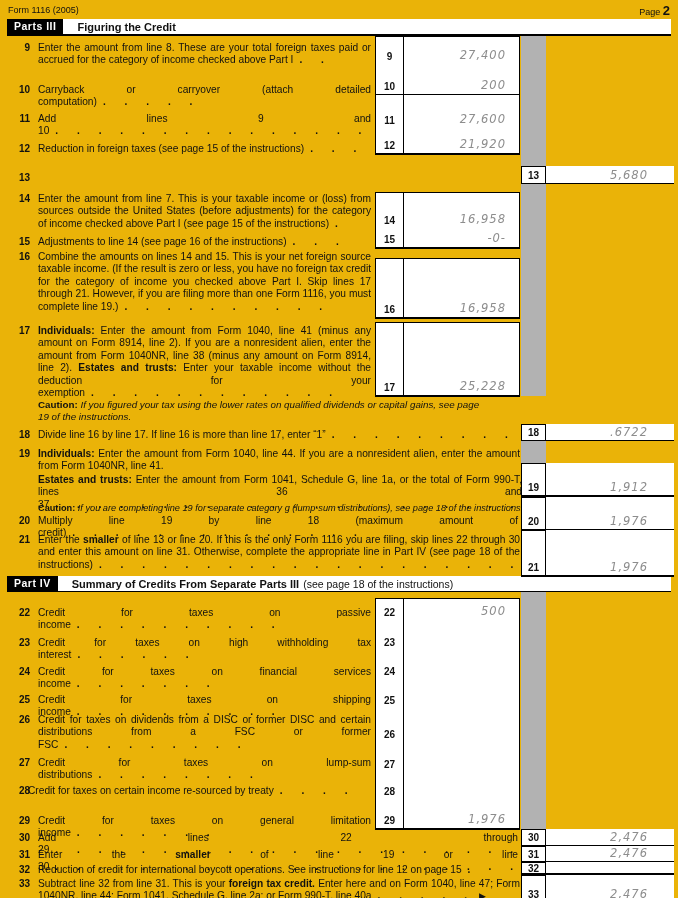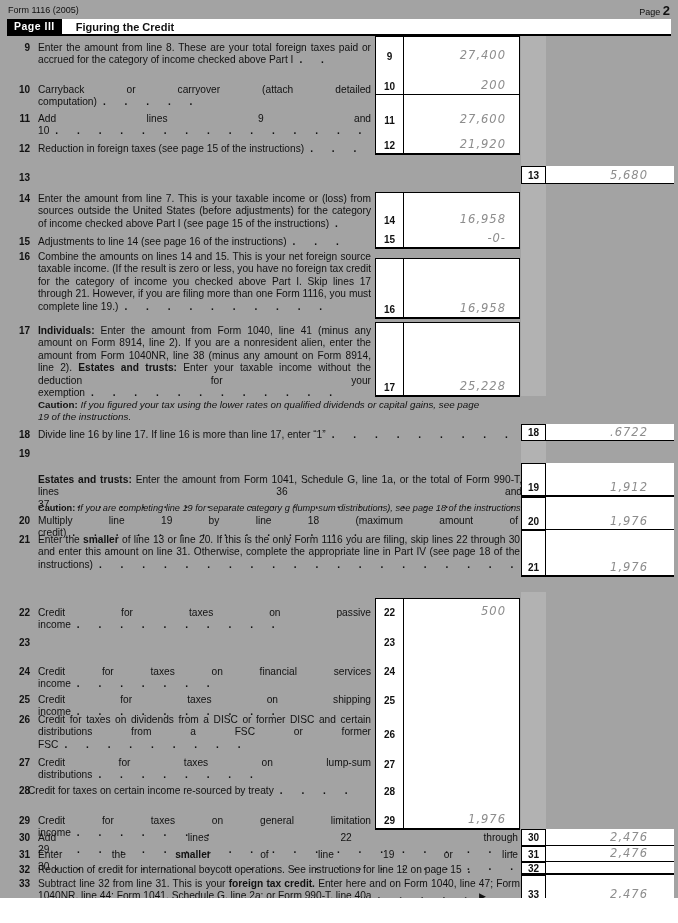--- a/index.html
+++ b/index.html
@@ -1,16 +1,16 @@
 <!DOCTYPE html>
 <html><head>
 <meta charset="utf-8">
 <style>
   html,body{margin:0;padding:0;background:#fff}
-  .page{position:relative;width:678px;height:898px;background:#a3a3a3;font-family:"Liberation Sans",sans-serif;color:#111;overflow:hidden}
+  .page{position:relative;width:678px;height:898px;background:#eab308;font-family:"Liberation Sans",sans-serif;color:#111;overflow:hidden}
   .no{position:absolute;left:8px;width:22px;text-align:right;font-size:10px;font-weight:bold;line-height:12.4px}
   .txt{position:absolute;font-size:10.2px;line-height:12.4px;text-align:justify}
   .dots{font-weight:bold;letter-spacing:8px;padding-left:6px;white-space:nowrap}
   .arrow{font-size:9px;padding-left:4px}
   .capline{position:absolute;font-size:9.8px;line-height:12px;font-style:italic}
   .capline b{font-style:normal}
   .capsm{font-size:9.2px}
   .mcell{position:absolute;left:375px;width:145px;border:1px solid #000;border-top:none;box-sizing:border-box;background:#fff}
   .mcell.bt{border-top:1px solid #000}
   .mcell.bb{border-bottom-width:2px}
@@ -39,21 +39,21 @@
 
 <div class="page">
 
   <div class="hdr" style="left:8px;top:5px">Form 1116 (2005)</div>
   <div class="hdr" style="right:8px;top:3px">
     <span>Page</span>
     <span class="pageno">2</span>
   </div>
 
   <div class="bar" style="top:19px">
-    <span class="tag">Page III</span>
+    <span class="tag">Parts III</span>
     <span class="bt1">Figuring the Credit</span>
   </div>
 
   <div class="strip" style="top:36px;height:130px"></div>
   <div class="strip" style="top:184px;height:212px"></div>
   <div class="strip" style="top:441px;height:22px"></div>
   <div class="strip" style="top:592px;height:237px"></div>
 
   <div class="no" style="top:42px">9</div>
   <div class="txt" style="left:38px;top:42px;width:333px"><span>Enter the amount from line 8. These are your total foreign taxes paid or accrued for the category of income checked above Part I</span><span class="dots">. .</span></div>
@@ -80,34 +80,41 @@
 
   <div class="no" style="top:325px">17</div>
   <div class="txt" style="left:38px;top:325px;width:333px"><b>Individuals:</b><span> Enter the amount from Form 1040, line 41 (minus any amount on Form 8914, line 2). If you are a nonresident alien, enter the amount from Form 1040NR, line 38 (minus any amount on Form 8914, line 2). </span><b>Estates and trusts:</b><span> Enter your taxable income without the deduction for your exemption</span><span class="dots">. . . . . . . . . . . .</span></div>
 
   <div class="capline" style="left:38px;top:399px;width:450px"><b>Caution:</b><span> If you figured your tax using the lower rates on qualified dividends or capital gains, see page 19 of the instructions.</span></div>
 
   <div class="no" style="top:429px">18</div>
   <div class="txt" style="left:38px;top:429px;width:478px"><span>Divide line 16 by line 17. If line 16 is more than line 17, enter “1”</span><span class="dots">. . . . . . . . .</span></div>
 
   <div class="no" style="top:448px">19</div>
+  <div class="txt" style="left:38px;top:448px;width:482px"><b>Individuals:</b><span> Enter the amount from Form 1040, line 44. If you are a nonresident alien, enter the amount from Form 1040NR, line 41.</span></div>
   <div class="txt" style="left:38px;top:474px;width:484px"><b>Estates and trusts:</b><span> Enter the amount from Form 1041, Schedule G, line 1a, or the total of Form 990-T, lines 36 and 37</span><span class="dots">. . . . . . . . . . . . . . . . . . . . . . . . . . .</span></div>
   <div class="capline capsm" style="left:38px;top:502px;width:500px"><b>Caution:</b><span> If you are completing line 19 for separate category g (lump-sum distributions), see page 18 of the instructions.</span></div>
 
   <div class="no" style="top:515px">20</div>
   <div class="txt" style="left:38px;top:515px;width:480px"><span>Multiply line 19 by line 18 (maximum amount of credit)</span><span class="dots">. . . . . . . . . . . . . .</span></div>
 
   <div class="no" style="top:534px">21</div>
   <div class="txt" style="left:38px;top:534px;width:482px"><span>Enter the </span><b>smaller</b><span> of line 13 or line 20. If this is the only Form 1116 you are filing, skip lines 22 through 30 and enter this amount on line 31. Otherwise, complete the appropriate line in Part IV (see page 18 of the instructions)</span><span class="dots">. . . . . . . . . . . . . . . . . . . .</span><span class="arrow">▶</span></div>
 
+  <div class="bar" style="top:576px;border-bottom-width:1.5px">
+    <span class="tag">Part IV</span>
+    <span class="bt1">Summary of Credits From Separate Parts III</span>
+    <span class="bt2">(see page 18 of the instructions)</span>
+  </div>
 
   <div class="no" style="top:607px">22</div>
   <div class="txt" style="left:38px;top:607px;width:333px"><span>Credit for taxes on passive income</span><span class="dots">. . . . . . . . . .</span></div>
 
   <div class="no" style="top:637px">23</div>
+  <div class="txt" style="left:38px;top:637px;width:333px"><span>Credit for taxes on high withholding tax interest</span><span class="dots">. . . . . .</span></div>
 
   <div class="no" style="top:666px">24</div>
   <div class="txt" style="left:38px;top:666px;width:333px"><span>Credit for taxes on financial services income</span><span class="dots">. . . . . . .</span></div>
 
   <div class="no" style="top:694px">25</div>
   <div class="txt" style="left:38px;top:694px;width:333px"><span>Credit for taxes on shipping income</span><span class="dots">. . . . . . . . . .</span></div>
 
   <div class="no" style="top:714px">26</div>
   <div class="txt" style="left:38px;top:714px;width:333px"><span>Credit for taxes on dividends from a DISC or former DISC and certain distributions from a FSC or former FSC</span><span class="dots">. . . . . . . . .</span></div>
 

